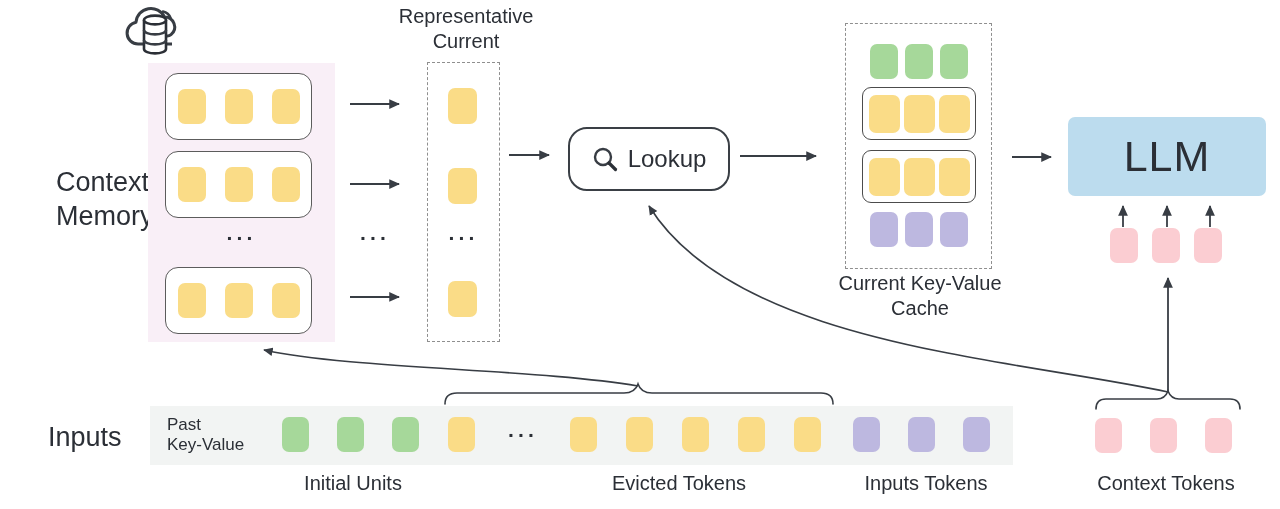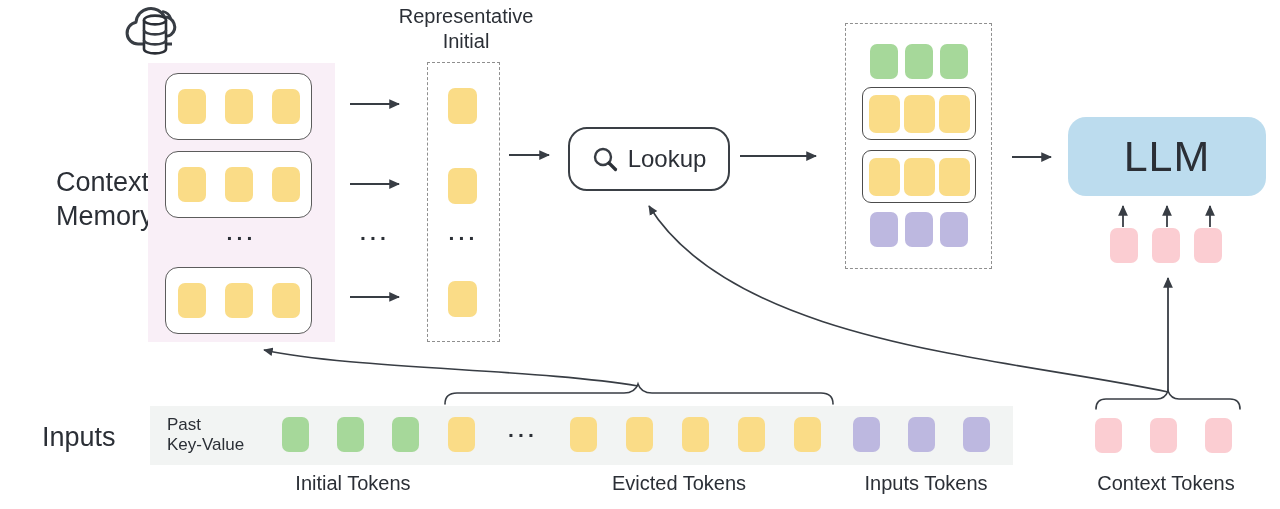--- a/index.html
+++ b/index.html
@@ -27,38 +27,38 @@
   .cache-border-row{position:absolute;left:16px;width:112px;height:51px;background:#fff;
     border:1.3px solid #4c4c4c;border-radius:9px;display:flex;align-items:center;
     justify-content:center;gap:4px;--tw:31px;--th:38px;}
   .cache-plain-row{position:absolute;left:0;width:145px;display:flex;justify-content:center;
     gap:7px;--tw:28px;--th:35px;}
 
   .lookup-box{width:158px;height:60px;border:2px solid #3a3f45;border-radius:19px;
     background:#fff;display:flex;align-items:center;justify-content:center;gap:9px;
     font-size:24px;}
 
-  .llm-box{width:198px;height:79px;border-radius:18px;display:flex;align-items:center;
+  .llm-box{width:198px;height:79px;border-radius:7px;display:flex;align-items:center;
     justify-content:center;font-size:43px;letter-spacing:1px;}
 
   .input-bar{width:863px;height:59px;}
 
   .dots{font-size:21px;font-weight:700;letter-spacing:3px;line-height:14px;color:#2b2f36;}
 
   svg.overlay{position:absolute;left:0;top:0;pointer-events:none;}
   .stroke{stroke:#383d44;fill:none;}
 </style>
 </head>
 <body>
 
 <div id="canvas">
 
   <div class="abs big-label txt" style="left:24px;top:165px;">Context
 Memory</div>
-  <div class="abs big-label" style="left:10px;top:420px;">Inputs</div>
+  <div class="abs big-label" style="left:16px;top:420px;">Inputs</div>
 
   <div class="abs" style="left:124px;top:3px;width:62px;height:54px;">
     <svg width="62" height="54" viewBox="0 0 62 54">
       <path class="stroke" stroke-width="3" stroke-linejoin="round" d="M14,41 a11,11 0 0 1 -2,-21.8 a15,15 0 0 1 28.5,-5.2 a10,10 0 0 1 6.5,17.7 a6,6 0 0 1 -4,1.3 M14,41 H 48"></path>
       <path class="stroke" stroke-width="2.6" stroke-linecap="round" d="M39,8.5 a10,10 0 0 1 7.5,6.5"></path>
       <path d="M20,17 L20,46 A11,4.4 0 0 0 42,46 L42,17" fill="#ffffff" stroke="#2b2f36" stroke-width="2.6"></path>
       <ellipse cx="31" cy="17" rx="11" ry="4.4" fill="#ffffff" stroke="#2b2f36" stroke-width="2.6"></ellipse>
       <path class="stroke" stroke-width="2.6" d="M20,27 A11,4.4 0 0 0 42,27 M20,37 A11,4.4 0 0 0 42,37"></path>
     </svg>
   </div>
@@ -78,21 +78,21 @@
     <div class="memory-row tokens" style="top:204px;">
         <span class="token" style="background: rgb(250, 220, 135);"></span>
         <span class="token" style="background: rgb(250, 220, 135);"></span>
         <span class="token" style="background: rgb(250, 220, 135);"></span>
       </div>
   </div>
 
   <div class="abs dots center" style="left:355px;top:231px;width:40px;">···</div>
 
   <div class="abs mid-label txt center" style="left:396px;top:4px;width:140px;">Representative
-Initial</div>
+Current</div>
   <div class="abs dashed-box" style="left:427px;top:62px;width:71px;height:278px;">
     <div class="abs tokens" style="left:20px;top:25px;--tw:29px;--th:36px;">
         <span class="token" style="background: rgb(250, 220, 135);"></span>
       </div>
     <div class="abs tokens" style="left:20px;top:105px;--tw:29px;--th:36px;">
         <span class="token" style="background: rgb(250, 220, 135);"></span>
       </div>
     <div class="abs dots center" style="left:0;top:168px;width:100%;">···</div>
     <div class="abs tokens" style="left:20px;top:218px;--tw:29px;--th:36px;">
         <span class="token" style="background: rgb(250, 220, 135);"></span>
@@ -124,20 +124,22 @@
         <span class="token" style="background: rgb(250, 220, 135);"></span>
         <span class="token" style="background: rgb(250, 220, 135);"></span>
         <span class="token" style="background: rgb(250, 220, 135);"></span>
       </div>
     <div class="cache-plain-row tokens" style="top:188px;">
         <span class="token" style="background: rgb(189, 184, 224);"></span>
         <span class="token" style="background: rgb(189, 184, 224);"></span>
         <span class="token" style="background: rgb(189, 184, 224);"></span>
       </div>
   </div>
+  <div class="abs mid-label txt center" style="left:820px;top:271px;width:200px;">Current Key-Value
+Cache</div>
 
   <div class="abs llm-box" style="left: 1068px; top: 117px; background: rgb(188, 220, 238);">
     <span>LLM</span>
   </div>
   <div class="abs tokens" style="left:1110px;top:228px;gap:14px;--tw:28px;--th:35px;">
       <span class="token" style="background: rgb(251, 205, 210);"></span>
       <span class="token" style="background: rgb(251, 205, 210);"></span>
       <span class="token" style="background: rgb(251, 205, 210);"></span>
     </div>
 
@@ -166,21 +168,21 @@
         <span class="token" style="background: rgb(189, 184, 224);"></span>
       </div>
   </div>
 
   <div class="abs tokens" style="left:1095px;top:418px;gap:28px;">
       <span class="token" style="background: rgb(251, 205, 210);"></span>
       <span class="token" style="background: rgb(251, 205, 210);"></span>
       <span class="token" style="background: rgb(251, 205, 210);"></span>
     </div>
 
-  <div class="abs mid-label center" style="left:273px;top:471px;width:160px;">Initial Tokens</div>
+  <div class="abs mid-label center" style="left:273px;top:471px;width:160px;">Initial Units</div>
   <div class="abs mid-label center" style="left:599px;top:471px;width:160px;">Evicted Tokens</div>
   <div class="abs mid-label center" style="left:846px;top:471px;width:160px;">Inputs Tokens</div>
   <div class="abs mid-label center" style="left:1086px;top:471px;width:160px;">Context Tokens</div>
 
   <svg class="overlay" width="1280" height="509" viewBox="0 0 1280 509">
     <defs>
       <marker id="arr" viewBox="0 0 12 12" refX="10" refY="6" markerWidth="6.5" markerHeight="6.5" orient="auto-start-reverse">
         <path d="M0,1 L11,6 L0,11 z" fill="#383d44"></path>
       </marker>
     </defs>

